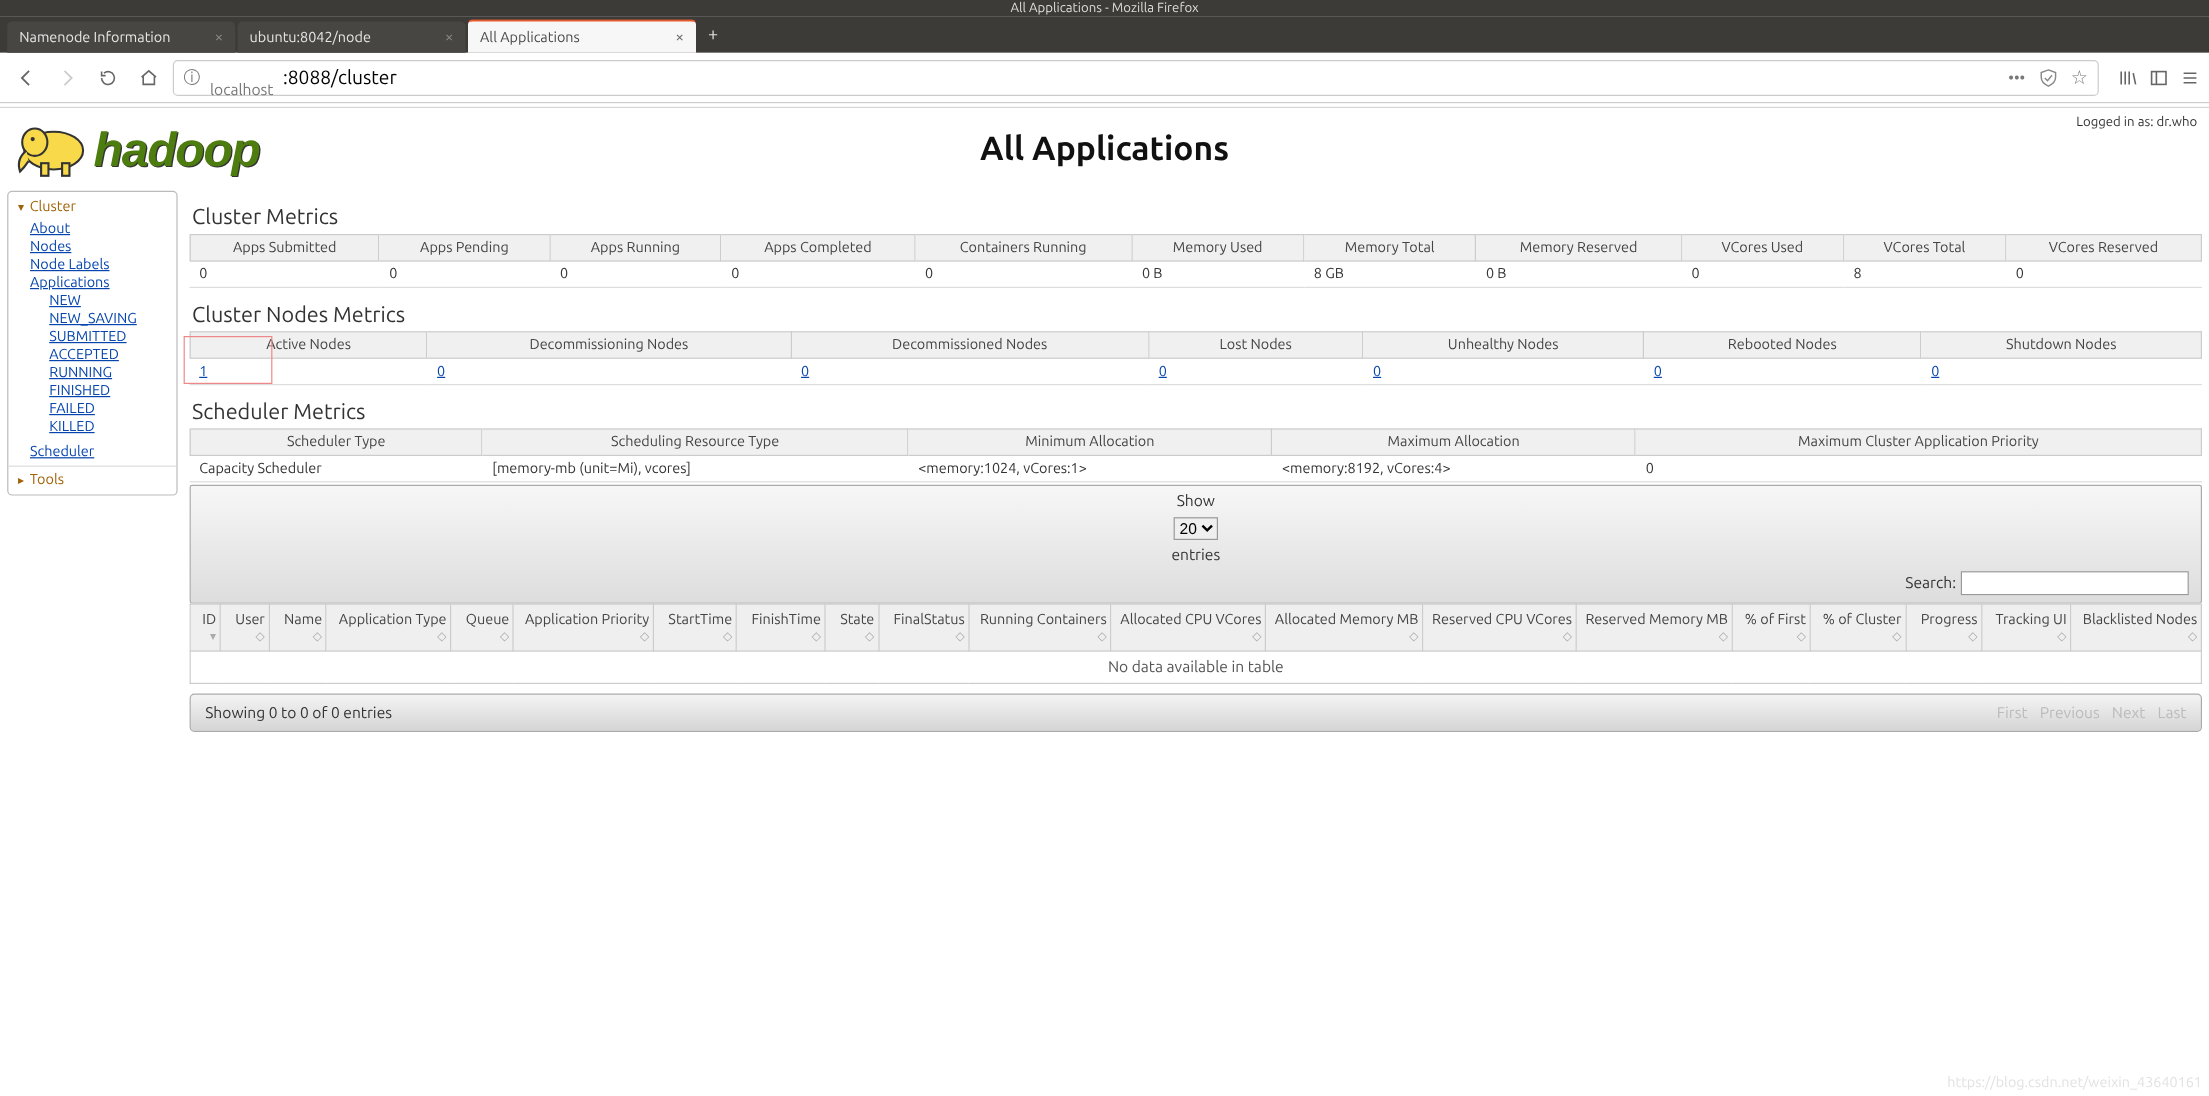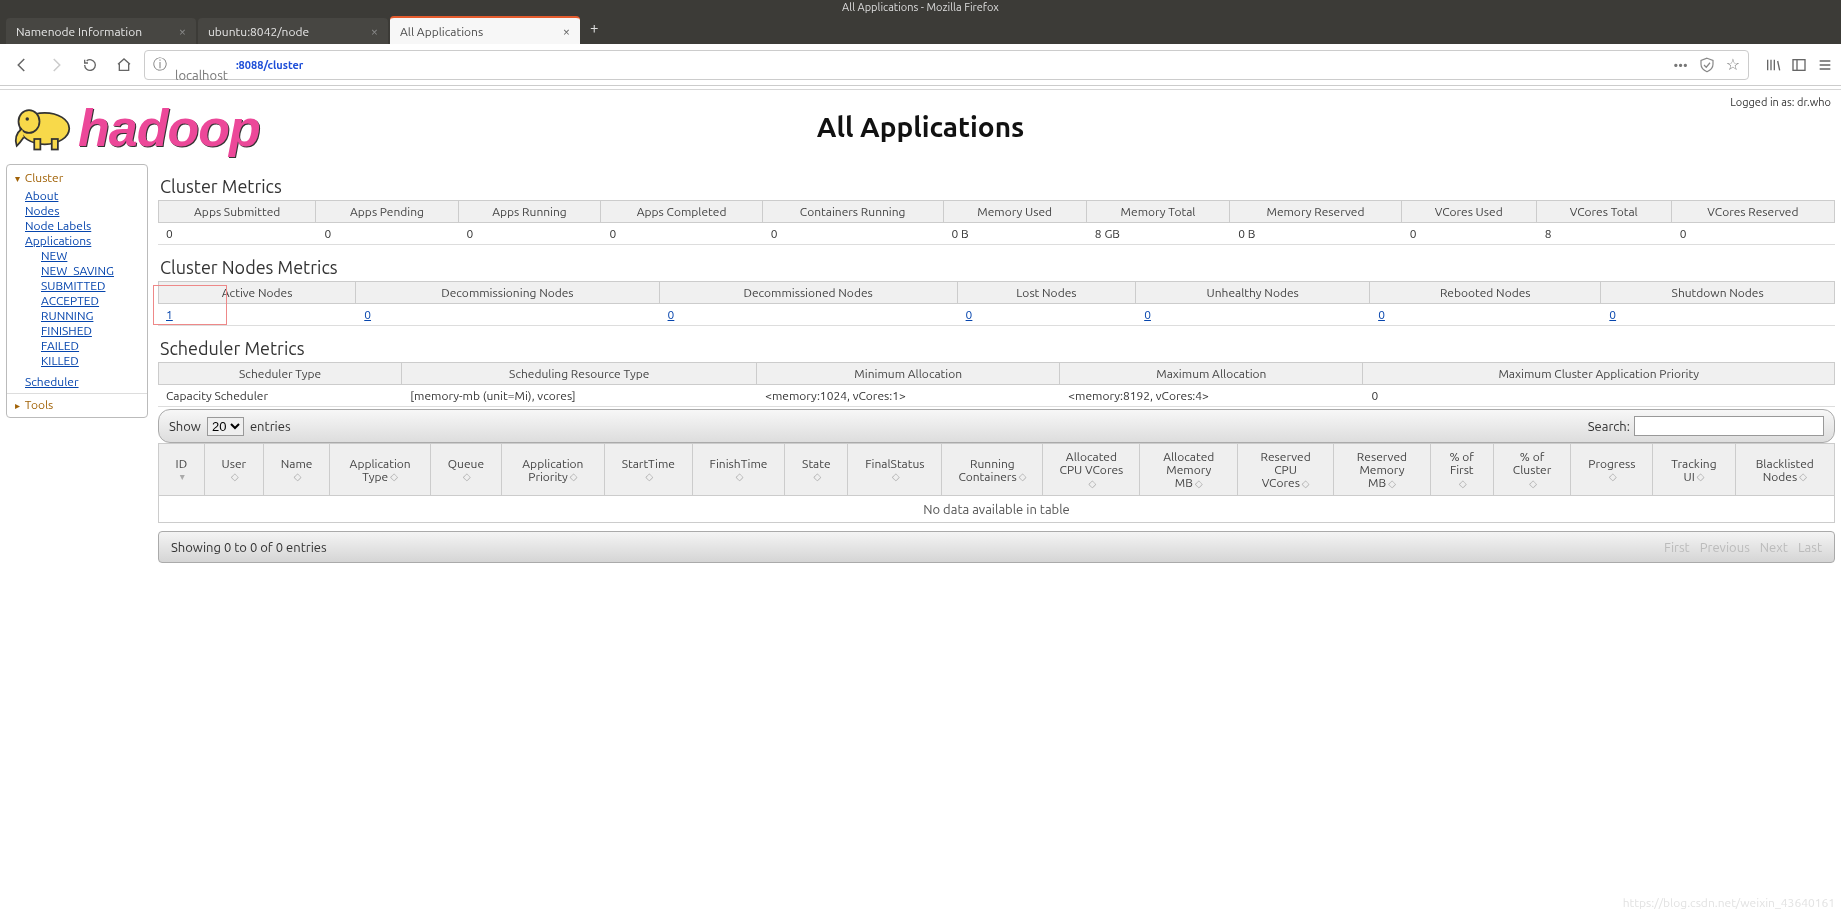--- a/index.html
+++ b/index.html
@@ -23,32 +23,32 @@
 
 .toolbar {
   background: #fff; height: 42px; display:flex; align-items:center; padding: 0 8px; gap: 6px;
   border-bottom: 1px solid #ccc;
 }
 .tb-btn { width:28px; height:28px; display:flex; align-items:center; justify-content:center; color:#555; cursor:pointer; border-radius:4px; }
 .tb-btn.disabled { color:#bbb; cursor:default; }
 .urlbar { flex:1; height:30px; border:1px solid #ccc; border-radius:4px; display:flex; align-items:center; padding:0 8px; gap:8px; background:#fff; }
 .urlbar .info-icon { color:#777; font-size:14px; }
 .urlbar .host { color:#777; font-size:13px;margin-top:21px; }
-.urlbar .path { color:#1d4ed8; font-size:11px;font-weight:bold; }
+.urlbar .path { color:#000000; font-size:16px; }
 .urlbar .rightctrls { margin-left:auto; display:flex; align-items:center; gap:10px; color:#777; }
 .toolbar-right { display:flex; align-items:center; gap:10px; color:#666; padding-left:10px; }
 
 .sep { height: 4px; border-bottom: 1px solid #d6d6d6; }
 
 
 .page { padding: 4px 6px; }
 .page-header { display:flex; align-items:center; position:relative; }
 .logo { display:flex; align-items:center; gap:0; padding: 4px 0 0 2px; }
 .logo-svg { width: 70px; height: 55px; }
-.logo-text { font-family: Arial, sans-serif; font-weight: bold; font-style: italic; font-size: 52px; letter-spacing:-1px; color:#ec4899; white-space:nowrap; text-shadow: 1px 1px 0 #333; }
+.logo-text { font-family: Arial, sans-serif; font-weight: bold; font-style: italic; font-size: 40px; letter-spacing:-1px; color:#4d7c0f; white-space:nowrap; text-shadow: 1px 1px 0 #333; }
 .page-title { position:absolute; left:50%; transform:translateX(-50%); font-size:28px; font-weight:bold; color:#111; }
 .login-status { position:absolute; right:4px; top:2px; font-size:11px; color:#333; }
 
 .body-row { display:flex; align-items:flex-start; margin-top: 6px; gap: 10px; }
 .sidebar { width: 142px; border:1px solid #bbb; border-radius:4px; font-size:12px; padding: 2px 0; }
 .side-section { padding: 4px 8px; color:#a16207; cursor:pointer; }
 .side-section .caret { font-size:10px; margin-right:2px; }
 .side-sub { padding-left: 18px; }
 .side-link { color:#0645ad; text-decoration: underline; display:block; padding: 1px 0; cursor:pointer; }
 .side-sub2 { padding-left: 34px; }
@@ -60,27 +60,27 @@
   background:#f0f0f0; font-weight:normal; color:#444; padding: 4px 21px; border:1px solid #ccc; border-left:none;
 }
 table.metrics th:first-child { border-left:1px solid #ccc; }
 table.metrics td { padding: 4px 8px; border-bottom:1px solid #ddd; color:#333; }
 table.metrics td a { color:#0645ad; text-decoration:underline; }
 .red-box { position:relative; }
 .red-box::before {
   content:""; position:absolute; left:-5px; top:-19px; width:72px; height:38px; border:1px solid #e88; pointer-events:none;
 }
 
-.apps-wrap { border:1px solid #aaa; border-radius:12px; background: linear-gradient(#f7f7f7,#ddd); padding:6px 10px; display:flex; align-items:center; gap:6px; font-size:13px; color:#333; margin-top:2px; }
+.apps-wrap { border:1px solid #aaa; border-radius:2px; background: linear-gradient(#f7f7f7,#ddd); padding:6px 10px; display:flex; align-items:center; gap:6px; font-size:13px; color:#333; margin-top:2px;flex-direction:column; }
 .apps-wrap select { font-size:13px; border:1px solid #999; }
 .apps-wrap .search-wrap { margin-left:auto; display:flex; align-items:center; gap:4px; }
 .apps-wrap input { border:1px solid #999; padding:2px; font-size:12px; width:190px; }
 
 table.apps { width:100%; border-collapse:collapse; font-size:12px; }
-table.apps th { background:#efefef; color:#444; padding:6px 16px; border:1px solid #ccc; font-weight:normal; vertical-align:middle; }
+table.apps th { background:#efefef; color:#444; padding:6px 3px; border:1px solid #ccc; font-weight:normal; vertical-align:middle;text-align:right; }
 .sort { color:#aaa; font-size:10px; display:inline-block; line-height:8px; vertical-align:middle; margin-left:2px; }
 .nodata { text-align:center; padding:6px; color:#555; border:1px solid #ccc; border-top:none; font-size:13px; }
 
 .footer-bar { border:1px solid #aaa; border-radius:4px; background: linear-gradient(#f4f4f4,#d5d5d5); padding:8px 12px; display:flex; align-items:center; font-size:13px; color:#333; margin-top:8px; }
 .footer-bar .pager { margin-left:auto; display:flex; gap:10px; color:#bbb; }
 
 .watermark { position:fixed; right:6px; bottom:4px; font-size:12px; color:#e2e2e2; pointer-events:none; }
 </style>
 </head>
 <body>

